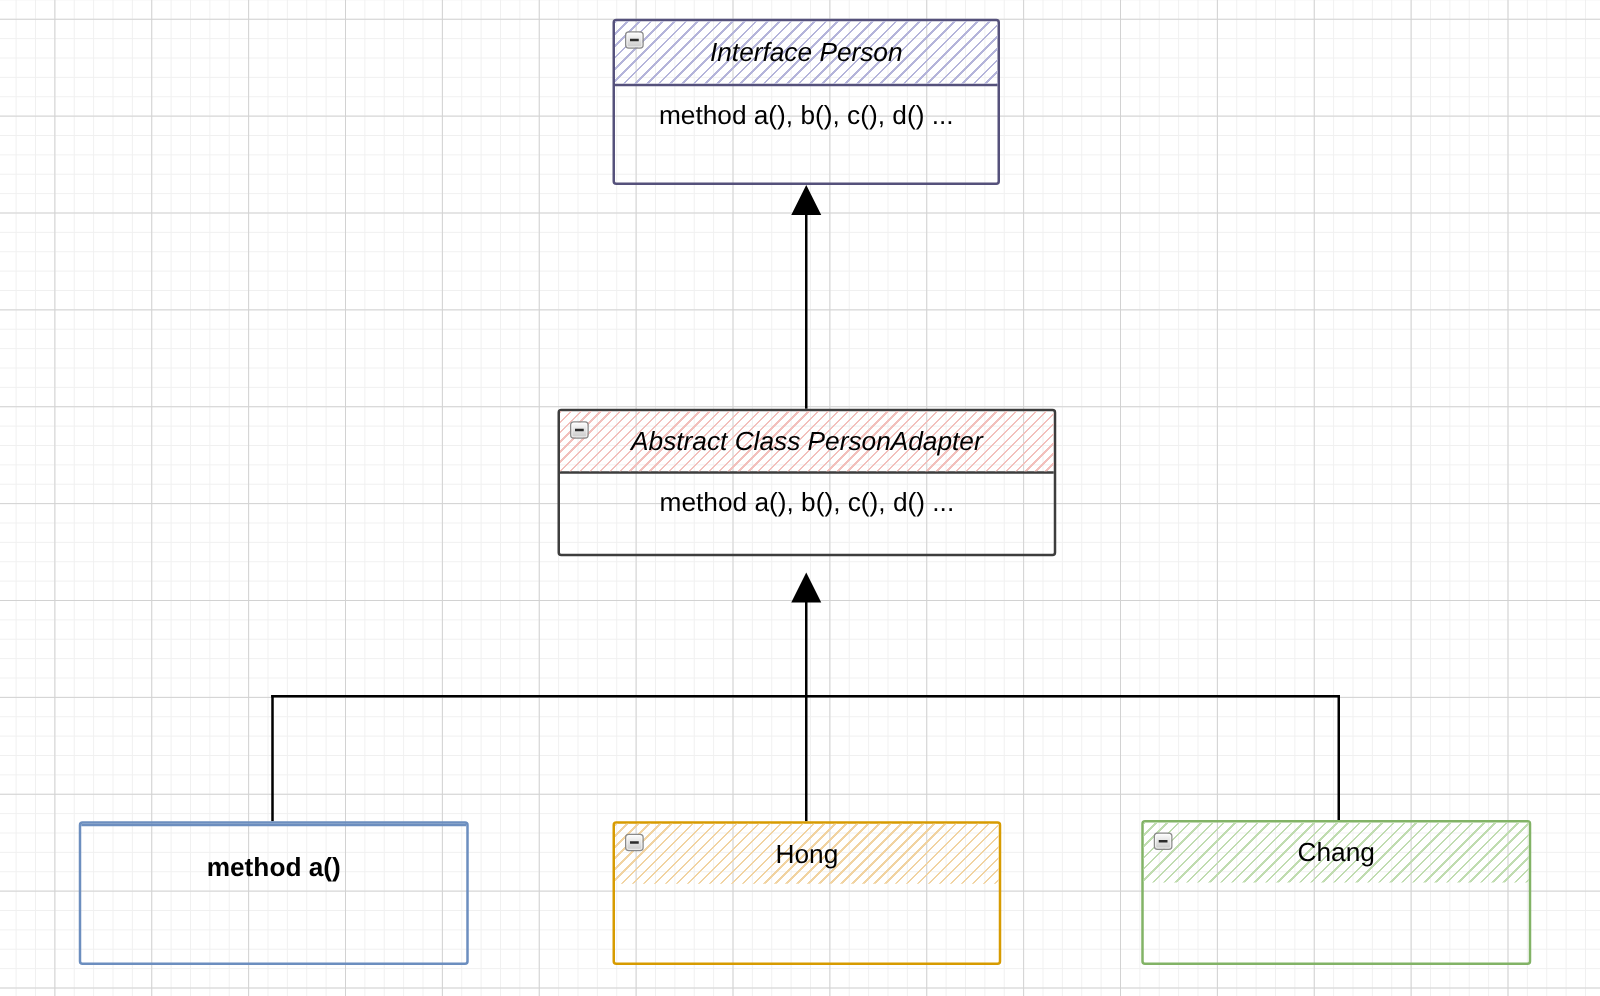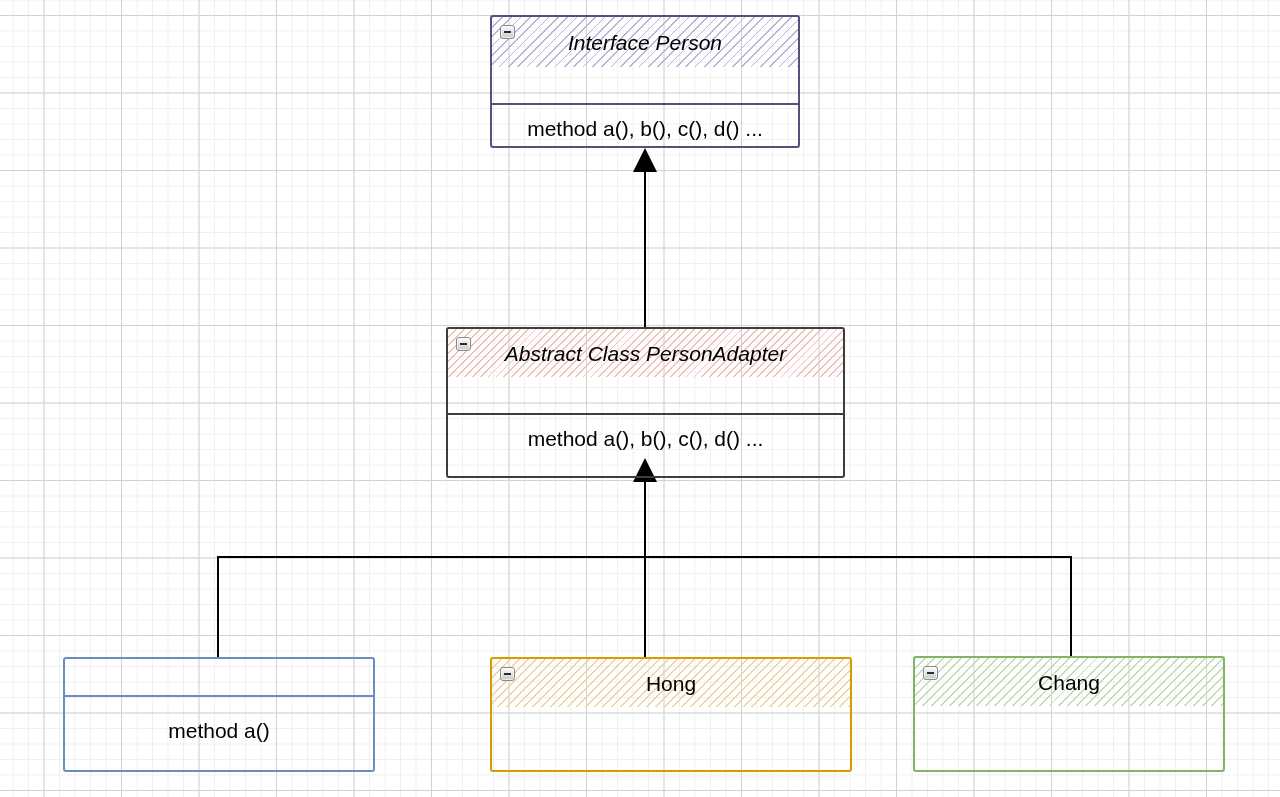--- a/index.html
+++ b/index.html
@@ -12,22 +12,22 @@
       linear-gradient(to right,#f0f0f0 1px,transparent 1px),
       linear-gradient(to bottom,#f0f0f0 1px,transparent 1px);
     background-size:77.5px 77.5px,77.5px 77.5px,15.5px 15.5px,15.5px 15.5px;
     background-position:43.5px 15px,43.5px 15px,12.5px 15px,12.5px 15px;
     font-family:"Liberation Sans",sans-serif;color:#000;
   }
   .node{position:absolute;border:2px solid #000;border-radius:3px;background:transparent;box-sizing:border-box;}
   .hd{position:relative;display:flex;align-items:center;justify-content:center;box-sizing:border-box;}
   .title{font-size:21px;line-height:1;}
   .emph{font-weight:normal;font-style:italic;}
-  .bd{box-sizing:border-box;text-align:center;font-size:21px;border-top:2px solid #000;padding-top:12px;margin-top:36px;}
-  .small .bd{padding-top:22px;}
+  .bd{box-sizing:border-box;text-align:center;font-size:21px;border-top:2px solid #000;padding-top:12px;}
+  .small .bd{padding-top:22px;font-weight:bold;}
   .collapse{position:absolute;left:8px;top:8px;width:15px;height:14px;box-sizing:border-box;
     border:1px solid #8a8a8a;border-radius:3px;background:linear-gradient(#fdfdfd,#c9c9c9);
     display:flex;align-items:center;justify-content:center;box-shadow:0 0 0 1px rgba(255,255,255,.6) inset;}
   .minus{width:7px;height:2px;background:#2b2b2b;}
   
   .c-purple{border-color:#55517b;}
   .c-purple .bd{border-top-color:#55517b;}
   .c-purple .hd{background:repeating-linear-gradient(135deg,#b4b4da 0 1.4px,transparent 1.4px 6.6px);}
   .c-dark{border-color:#3d3d3d;}
   .c-dark .bd{border-top-color:#3d3d3d;}
@@ -63,35 +63,35 @@
   <div class="node c-purple" style="left:490px;top:15px;width:310px;height:133px;">
     <div class="hd" style="height:50px;">
       <span class="collapse">
           <span class="minus"></span>
         </span>
       <span class="title emph">Interface Person</span>
     </div>
     <div class="bd">method a(), b(), c(), d() ...</div>
   </div>
 
-  <div class="node c-dark" style="left:446px;top:327px;width:399px;height:151px;">
+  <div class="node c-dark" style="left:446px;top:327px;width:399px;height:118px;">
     <div class="hd" style="height:48px;">
       <span class="collapse">
           <span class="minus"></span>
         </span>
       <span class="title emph">Abstract Class PersonAdapter</span>
     </div>
     <div class="bd">method a(), b(), c(), d() ...</div>
   </div>
 
   <div class="node c-blue small" style="left:63px;top:657px;width:312px;height:115px;">
     <div class="bd">method a()</div>
   </div>
 
-  <div class="node c-orange small" style="left:490px;top:657px;width:362px;height:115px;">
+  <div class="node c-orange small" style="left:490px;top:657px;width:311px;height:115px;">
     <div class="hd" style="height:48px;">
       <span class="collapse">
           <span class="minus"></span>
         </span>
       <span class="title">Hong</span>
     </div>
   </div>
 
   <div class="node c-green small" style="left:913px;top:656px;width:312px;height:116px;">
     <div class="hd" style="height:48px;">

